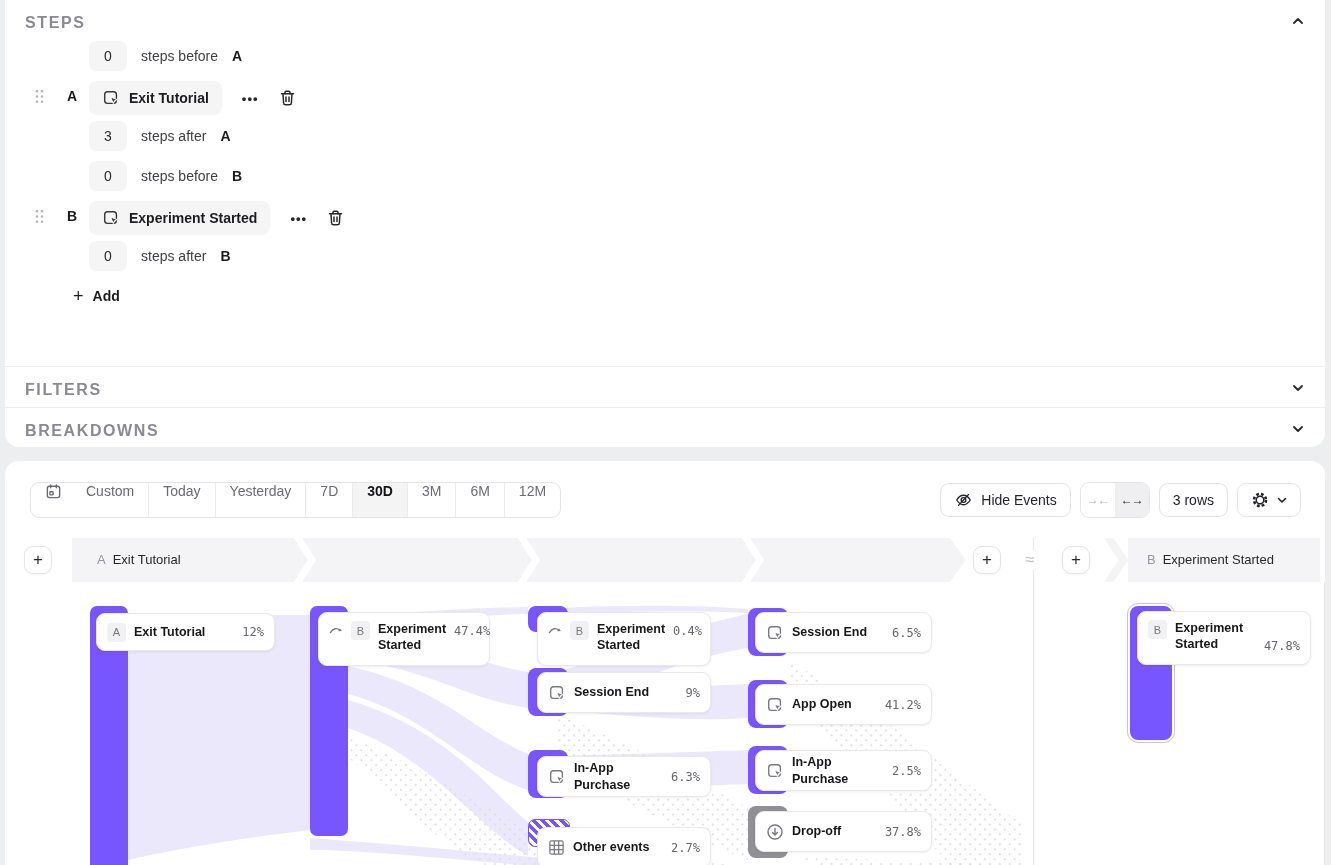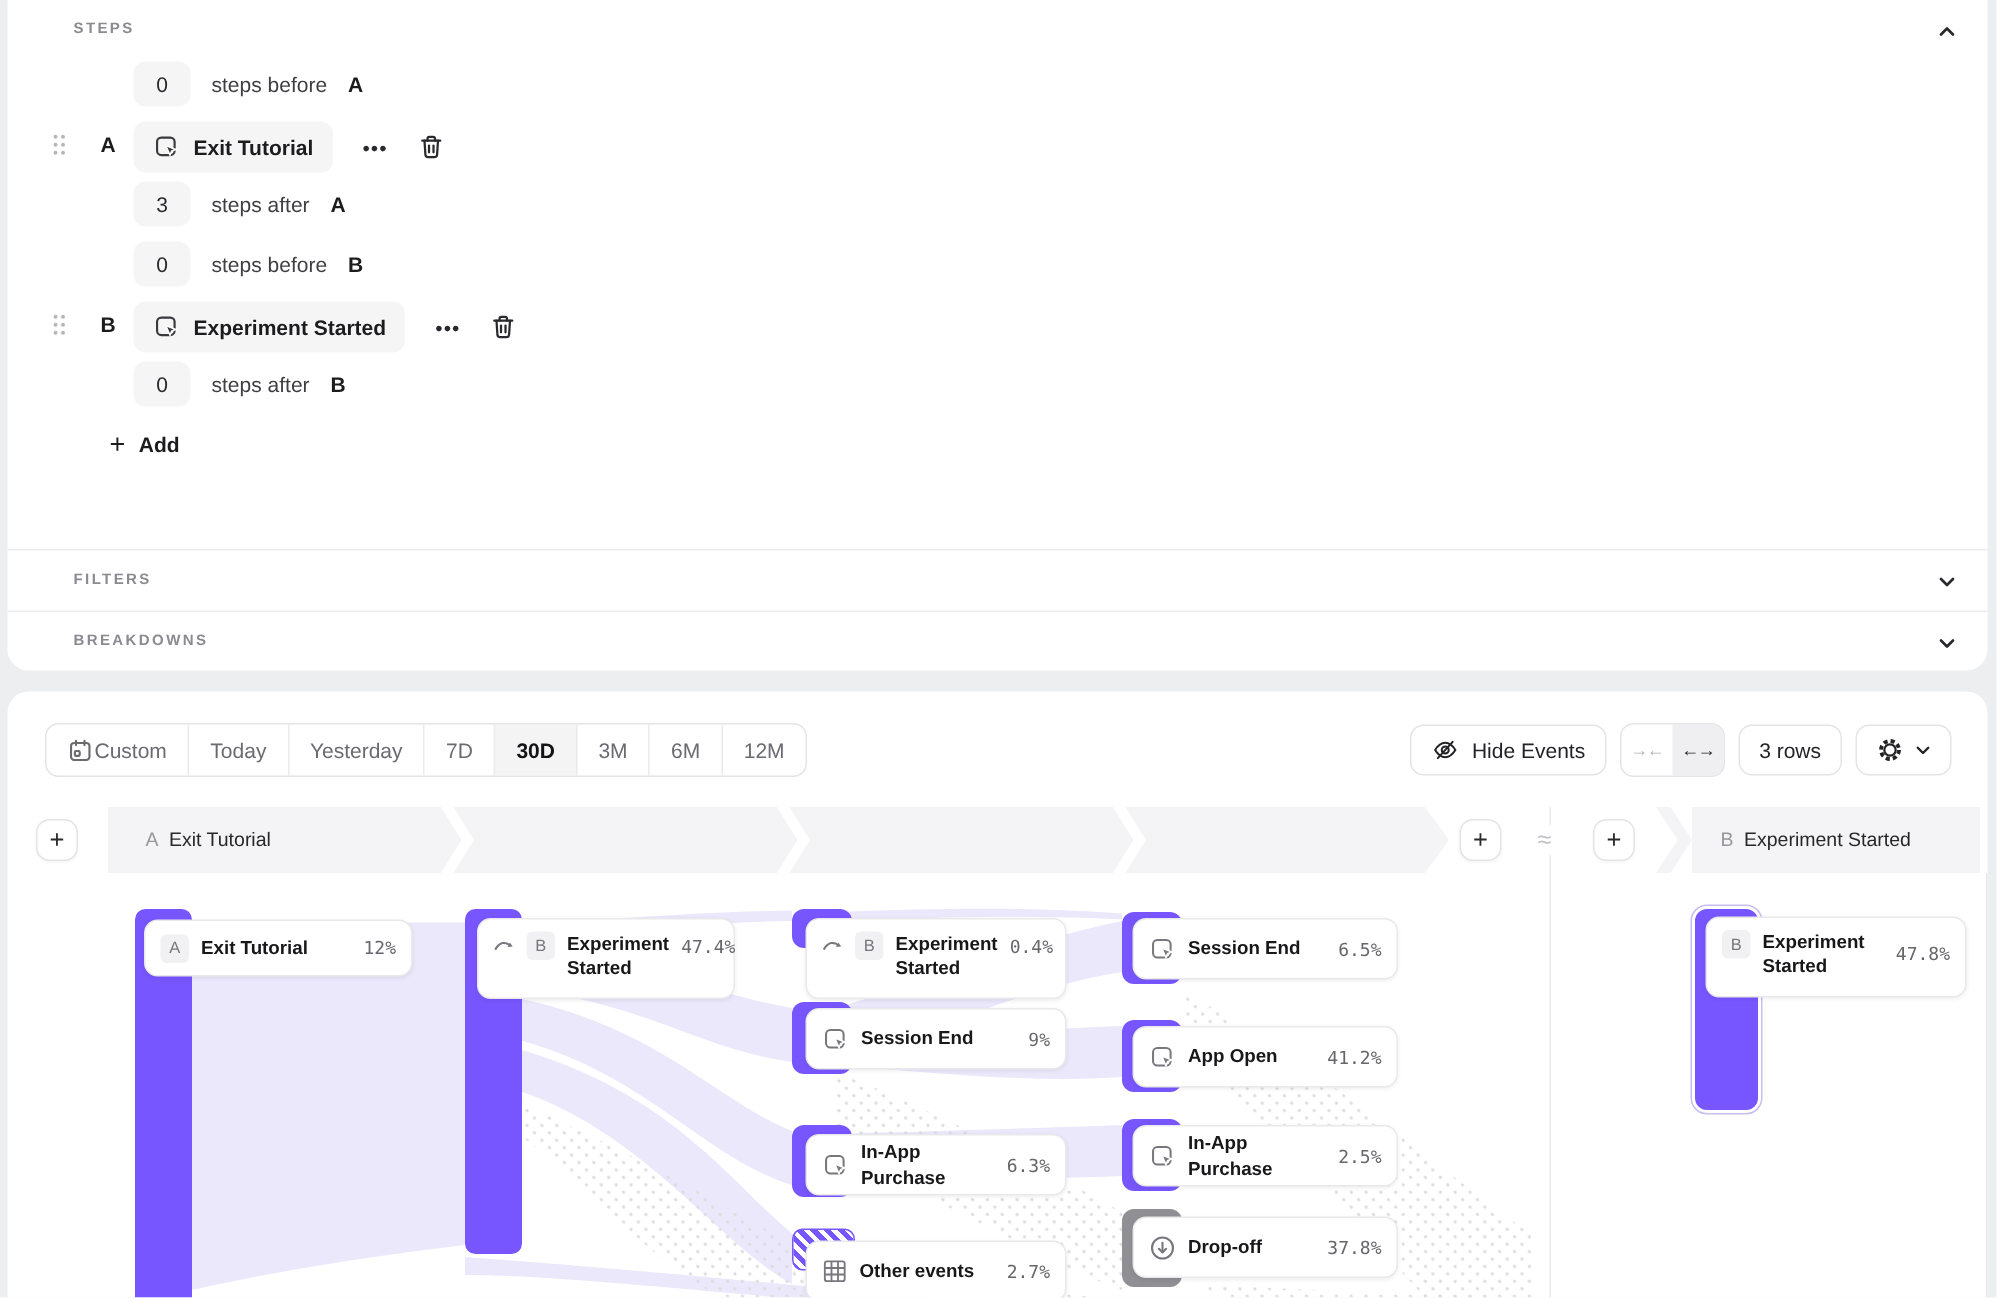--- a/index.html
+++ b/index.html
@@ -1,40 +1,40 @@
 <!DOCTYPE html>
 <html><head>
 <meta charset="utf-8">
 <style>
   html,body{margin:0;padding:0;}
   body{width:1331px;height:865px;background:#EDEEF0;font-family:"Liberation Sans",sans-serif;overflow:hidden;position:relative;color:#1C1C1E;}
   .panel{position:absolute;left:5px;width:1320px;background:#fff;border-radius:14px;}
   #steps-panel{top:-12px;height:459px;}
   #viz-panel{top:461px;height:420px;border-radius:14px 14px 0 0;}
-  .sec-title{font-size:10px;font-weight:700;letter-spacing:1.6px;color:#8A8A90;margin-left:24px;}
+  .sec-title{font-size:16px;font-weight:700;letter-spacing:1.6px;color:#8A8A90;}
   .chev{position:absolute;right:20px;width:14px;height:14px;}
   .chev svg{display:block;}
   
   .gap-row{position:absolute;left:84px;height:30px;display:flex;align-items:center;gap:14px;}
   .gap-val{width:38px;height:30px;background:#F5F5F6;border-radius:8px;font-size:14px;display:flex;align-items:center;justify-content:center;color:#2A2A2E;}
   .gap-label{font-size:14px;color:#3F3F43;}
   .gap-ref{font-size:14px;font-weight:700;color:#1C1C1E;}
   .event-row{position:absolute;left:0;height:34px;width:100%;}
   .drag{position:absolute;left:30px;top:8px;}
   .step-letter{position:absolute;left:62px;top:7px;font-size:14px;font-weight:700;}
   .event-flex{position:absolute;left:84px;top:0;display:flex;align-items:center;gap:20px;}
   .event-btn{height:34px;background:#F5F5F6;border:none;border-radius:8px;padding:0 13px;display:flex;align-items:center;gap:9px;font-size:14px;font-weight:700;color:#1C1C1E;font-family:inherit;cursor:pointer;}
   .dots{font-size:13px;font-weight:700;letter-spacing:1px;color:#2A2A2E;cursor:pointer;}
   .add-btn{position:absolute;left:62px;display:flex;align-items:center;gap:9px;font-size:14px;font-weight:700;color:#1C1C1E;cursor:pointer;background:none;border:none;font-family:inherit;}
   .add-plus{font-size:18px;font-weight:400;line-height:14px;}
   .section-row{position:absolute;left:0;width:100%;height:40px;border-top:1px solid #EDEDEF;}
   .section-row .sec-title{position:absolute;left:20px;top:14px;}
   
   .datebar{position:absolute;left:25px;top:21px;height:34px;display:flex;border:1px solid #E4E4E7;border-radius:9px;overflow:hidden;background:#fff;}
-  .dseg{display:flex;align-items:center;gap:1px;padding:0 14px;font-size:14px;color:#6A6A70;border-right:1px solid #EBEBED;cursor:pointer;white-space:nowrap;}
+  .dseg{display:flex;align-items:flex-start;gap:24px;padding:0 14px;font-size:14px;color:#6A6A70;border-right:1px solid #EBEBED;cursor:pointer;white-space:nowrap;}
   .dseg:last-child{border-right:none;}
   .dseg.active{background:#F4F4F5;color:#141416;font-weight:700;}
   .rightbar{position:absolute;right:24px;top:21px;display:flex;gap:9px;align-items:center;}
   .tbtn{height:34px;border:1px solid #E4E4E7;border-radius:9px;background:#fff;display:flex;align-items:center;gap:8px;padding:0 13px;font-size:14px;color:#232327;font-family:inherit;cursor:pointer;white-space:nowrap;}
   .segctl{height:34px;border:1px solid #E4E4E7;border-radius:9px;display:flex;overflow:hidden;background:#fff;}
   .segctl .seg{width:34px;display:flex;align-items:center;justify-content:center;font-size:12px;cursor:pointer;letter-spacing:-1px;}
   .seg.dim{color:#B4B4B9;}
   .seg.on{background:#EFEFF1;color:#1C1C1E;}
   
   .plusbtn{position:absolute;top:85px;width:28px;height:28px;border:1px solid #E4E4E7;border-radius:9px;background:#fff;font-size:17px;color:#2A2A2E;display:flex;align-items:center;justify-content:center;cursor:pointer;box-shadow:0 1px 2px rgba(0,0,0,.04);}
@@ -414,14 +414,14 @@
       <path d="M9 5.5 v6"></path>
       <path d="M6.6 9.5 L9 12 L11.4 9.5"></path>
     </svg>
   <div class="nname">Drop-off</div>
   <div class="pct">37.8%</div>
 </div>
 
 <div class="card two" style="left:1137px;top:611px;width:152px;height:44px;">
   <div class="badge">B</div>
   <div class="nname">Experiment Started</div>
-  <div class="pct" style="margin-top:9px;">47.8%</div>
+  <div class="pct" style="margin-top:19px;">47.8%</div>
 </div>
 
 </body></html>

